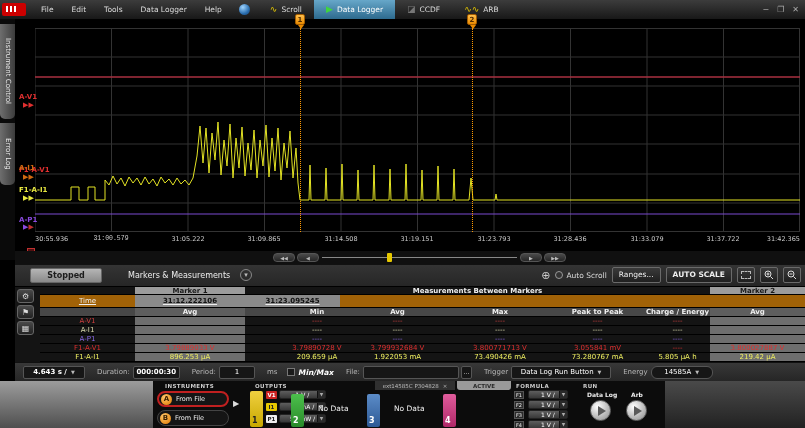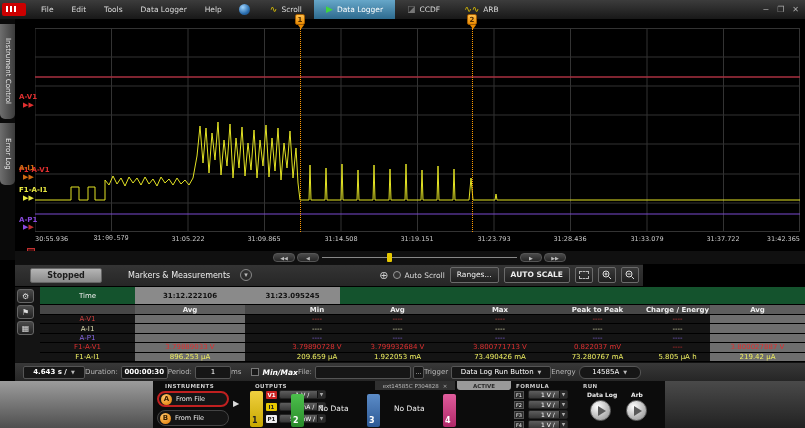--- a/index.html
+++ b/index.html
@@ -34,21 +34,21 @@
   .marker-line{position:absolute;top:0;width:0;height:204px;border-left:1px dotted #ff9900;}
   #rec-icon{left:27px;top:248px;width:8px;height:8px;border:1px solid #c03030;background:#501010;}
 
   
   #scrollrow{left:15px;top:251px;width:790px;height:13px;background:#101010;}
   .scr-btn{position:absolute;top:2px;height:9px;background:linear-gradient(#4a4a4a,#262626);border:1px solid #555;border-radius:4px;color:#bbb;font-size:5px;line-height:8px;text-align:center;}
   #scr-line{position:absolute;top:6px;left:307px;width:195px;height:1px;background:#888;}
   #scr-thumb{position:absolute;top:2px;left:372px;width:5px;height:9px;background:#e6c800;border-radius:1px;}
 
   
-  #transport{left:15px;top:264px;width:628px;height:22px;background:linear-gradient(#343434,#262626);border-top:1px solid #111;}
+  #transport{left:15px;top:264px;width:790px;height:22px;background:linear-gradient(#343434,#262626);border-top:1px solid #111;}
   #stopped-btn{position:absolute;left:15px;top:3px;width:72px;height:15px;background:linear-gradient(#b5b5b5,#8a8a8a);border:1px solid #666;border-radius:2px;color:#1c1c1c;font-size:8px;font-weight:bold;text-align:center;line-height:14px;}
   #mm-title{position:absolute;left:113px;top:6px;color:#eee;font-size:8px;}
   #mm-chevron{position:absolute;left:225px;top:4px;width:12px;height:12px;border:1px solid #888;border-radius:50%;color:#bbb;font-size:7px;text-align:center;line-height:11px;}
   #tb-right{position:absolute;right:4px;top:2px;display:flex;align-items:center;gap:5px;}
   #crosshair-ic{color:#ccc;font-size:11px;}
   #autoscroll-wrap{display:flex;align-items:center;gap:3px;color:#ddd;font-size:7.5px;}
   #autoscroll-ic{width:8px;height:8px;border:1px solid #999;border-radius:50%;background:#333;}
   .tb-btn{height:16px;background:linear-gradient(#3a3a3a,#1f1f1f);border:1px solid #6a6a6a;border-radius:2px;color:#eee;font-size:7.5px;line-height:14px;padding:0 6px;}
   .tb-icon-btn{width:18px;height:16px;background:linear-gradient(#3a3a3a,#1f1f1f);border:1px solid #6a6a6a;border-radius:2px;display:flex;align-items:center;justify-content:center;}
 
@@ -56,32 +56,32 @@
   #meas{left:15px;top:287px;width:790px;height:75px;background:#141414;}
   #meas-icons{position:absolute;left:2px;top:2px;width:20px;height:71px;}
   .mi-btn{width:17px;height:14px;margin-bottom:2px;background:linear-gradient(#4a4a4a,#222);border:1px solid #666;border-radius:3px;color:#ddd;font-size:8px;text-align:center;line-height:13px;}
   #mtable{position:absolute;left:25px;top:0;width:765px;height:75px;display:flex;flex-direction:column;font-size:7px;}
   .trow{display:flex;border-bottom:1px solid #000;}
   .tcell{overflow:hidden;white-space:nowrap;text-align:center;display:flex;align-items:center;justify-content:center;}
   .c-name{width:95px;}.c-m1{width:110px;background:#6e6e6e;}.c-min{width:100px;padding-left:44px;}.c-avg{width:105px;}
   .c-max{width:100px;}.c-p2p{width:95px;}.c-chg{width:65px;}.c-m2{width:95px;background:#6e6e6e;}
   .hdr1{height:8px;}.hdr1 .hbox{background:#9c9c9c;color:#1a1a1a;font-weight:bold;}
   .hdr1 .hmid{color:#eee;font-weight:bold;}
-  .hdr2{height:18px;background:#14532d;color:#eee;}
+  .hdr2{height:18px;background:#a16207;color:#eee;text-decoration:underline;}
   .hdr2 .c-m1,.hdr2 .c-m2{background:#8a8a8a;color:#111;font-weight:bold;}
   .hdr3{height:10px;background:#474747;color:#f0f0f0;font-weight:bold;}
   .hdr3 .c-m1,.hdr3 .c-m2{background:#5e5e5e;color:#f0f0f0;}
   .drow{height:9.4px;}
 
   
   #ctrlrow{left:15px;top:362px;width:790px;height:19px;background:linear-gradient(#383838,#262626);border-top:1px solid #111;display:flex;align-items:center;font-size:7px;color:#b5b5b5;}
   .fld{background:#161616;border:1px solid #555;border-radius:2px;color:#fff;height:13px;display:flex;align-items:center;justify-content:center;}
   .dd-arrow{margin-left:4px;color:#bbb;font-size:5px;}
   #timebase{margin-left:8px;width:62px;font-weight:bold;}
-  .lab{margin-left:0;}
+  .lab{margin-left:12px;}
   #duration-val{margin-left:3px;width:47px;font-weight:bold;}
   #period-val{margin-left:3px;width:36px;}
   #minmax-box{margin-left:10px;width:8px;height:8px;background:#1a1a1a;border:1px solid #777;}
   #minmax-lab{margin-left:3px;color:#fff;font-weight:bold;font-size:7.5px;font-style:italic;}
   #file-fld{margin-left:3px;width:96px;}
   #browse-btn{margin-left:2px;width:11px;color:#ccc;}
   #trigger-dd{margin-left:3px;width:100px;}
   #source-dd{margin-left:3px;width:62px;border-radius:6px;}
 
   
@@ -262,20 +262,26 @@
     </div>
   </div>
 
   <div id="meas" class="abs">
     <div id="meas-icons">
       <div class="mi-btn">⚙</div>
       <div class="mi-btn">⚑</div>
       <div class="mi-btn">▦</div>
     </div>
     <div id="mtable">
+      <div class="trow hdr1">
+        <div class="tcell c-name"></div>
+        <div class="tcell c-m1 hbox">Marker 1</div>
+        <div class="tcell hmid" style="width:465px;">Measurements Between Markers</div>
+        <div class="tcell c-m2 hbox">Marker 2</div>
+      </div>
       <div class="trow hdr2">
         <div class="tcell c-name">Time</div>
         <div class="tcell c-m1">31:12.222106</div>
         <div class="tcell c-m2">31:23.095245</div>
       </div>
       <div class="trow hdr3">
         <div class="tcell c-name"></div>
         <div class="tcell c-m1">Avg</div>
         <div class="tcell c-min">Min</div>
         <div class="tcell c-avg">Avg</div>
@@ -314,21 +320,21 @@
         <div class="tcell c-p2p">----</div>
         <div class="tcell c-chg">----</div>
         <div class="tcell c-m2"></div>
       </div>
       <div class="trow drow" style="color:#e03030;">
         <div class="tcell c-name">F1-A-V1</div>
         <div class="tcell c-m1">3.79889033 V</div>
         <div class="tcell c-min">3.79890728 V</div>
         <div class="tcell c-avg">3.799932684 V</div>
         <div class="tcell c-max">3.800771713 V</div>
-        <div class="tcell c-p2p">0.822037 mV</div>
+        <div class="tcell c-p2p">3.055841 mV</div>
         <div class="tcell c-chg">----</div>
         <div class="tcell c-m2">3.800027887 V</div>
       </div>
       <div class="trow drow" style="color:#f0f060;">
         <div class="tcell c-name">F1-A-I1</div>
         <div class="tcell c-m1">896.253 µA</div>
         <div class="tcell c-min">209.659 µA</div>
         <div class="tcell c-avg">1.922053 mA</div>
         <div class="tcell c-max">73.490426 mA</div>
         <div class="tcell c-p2p">73.280767 mA</div>

